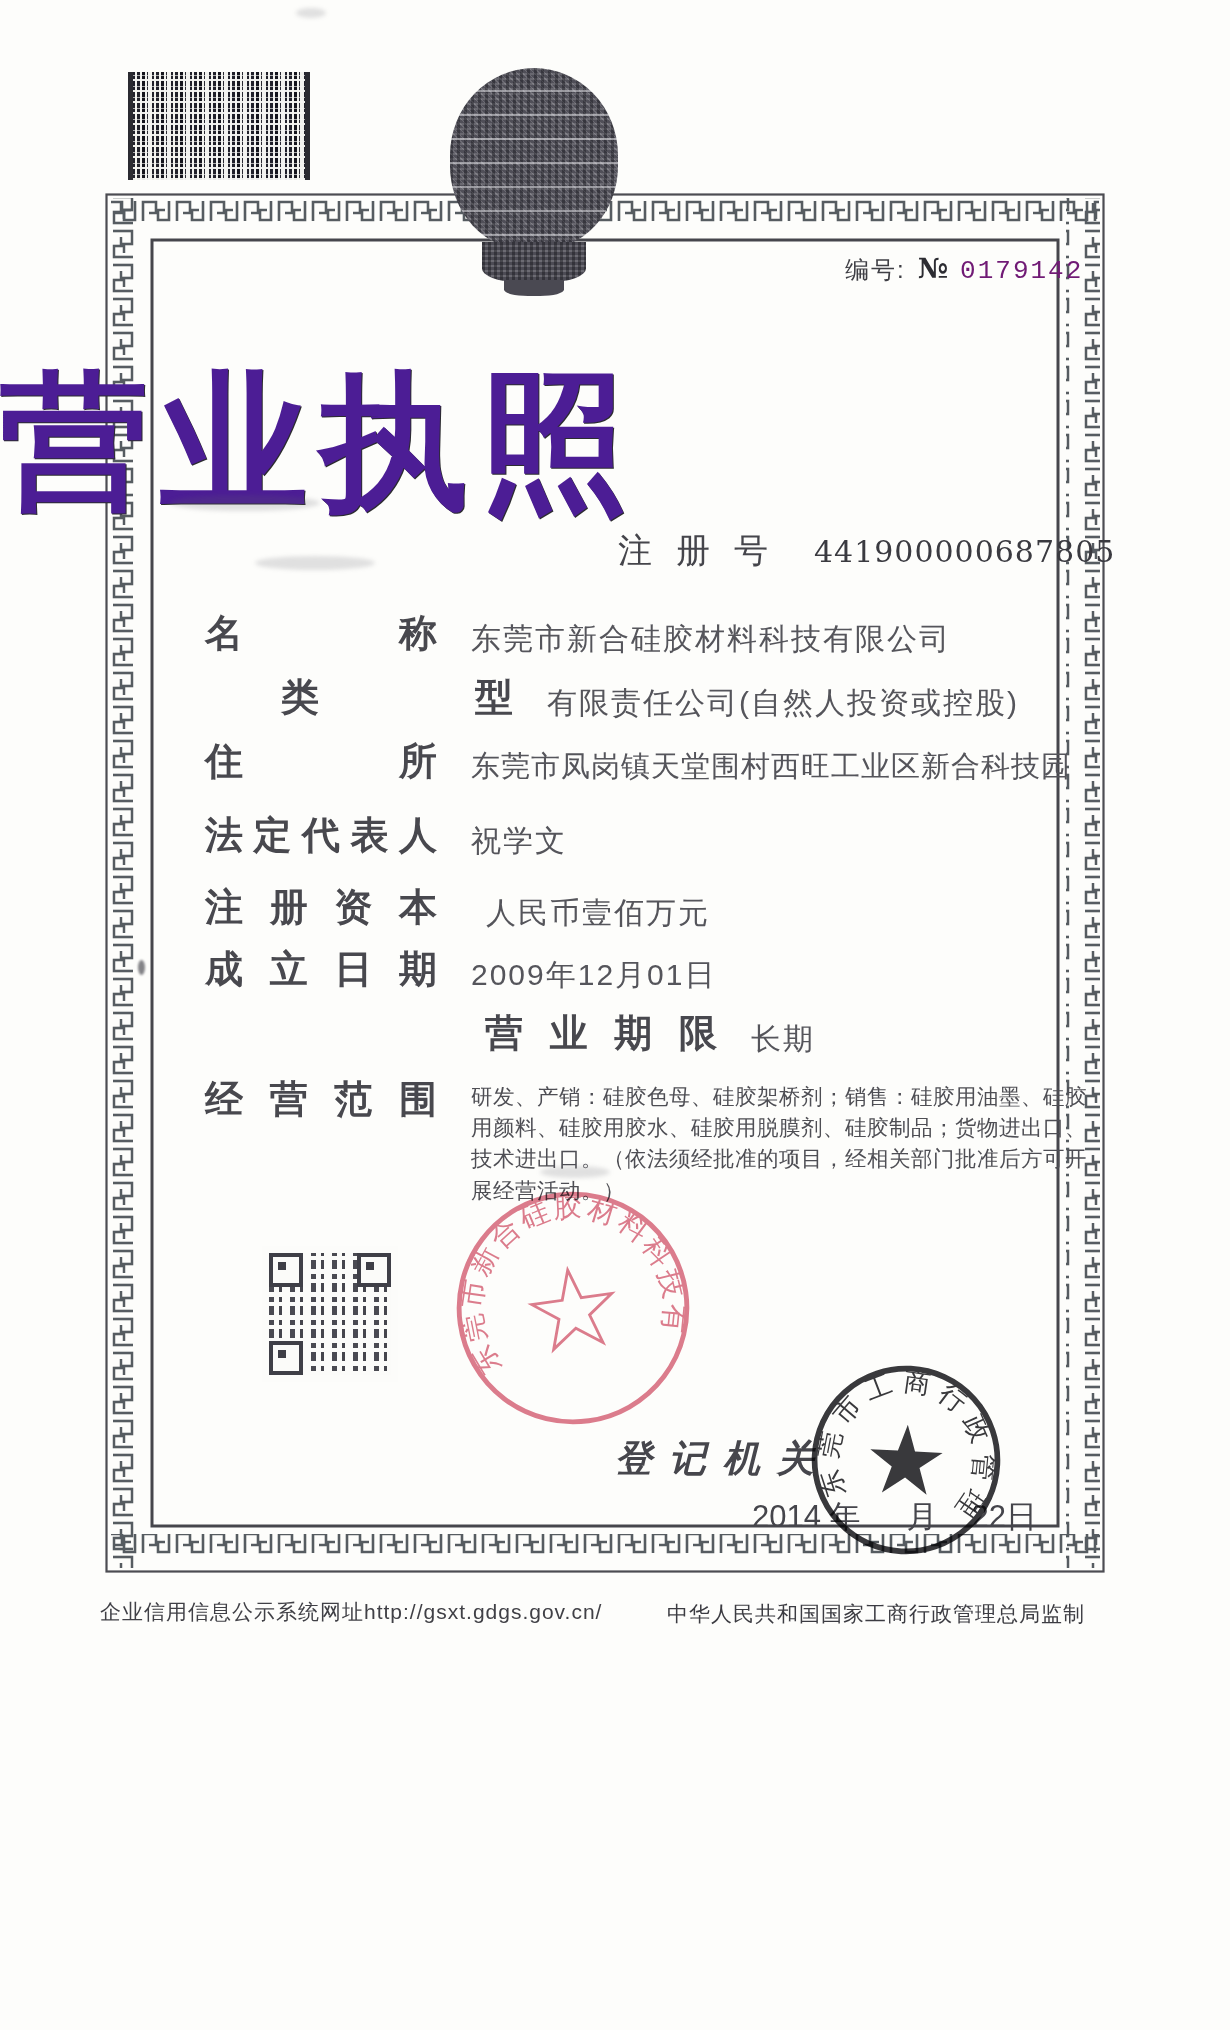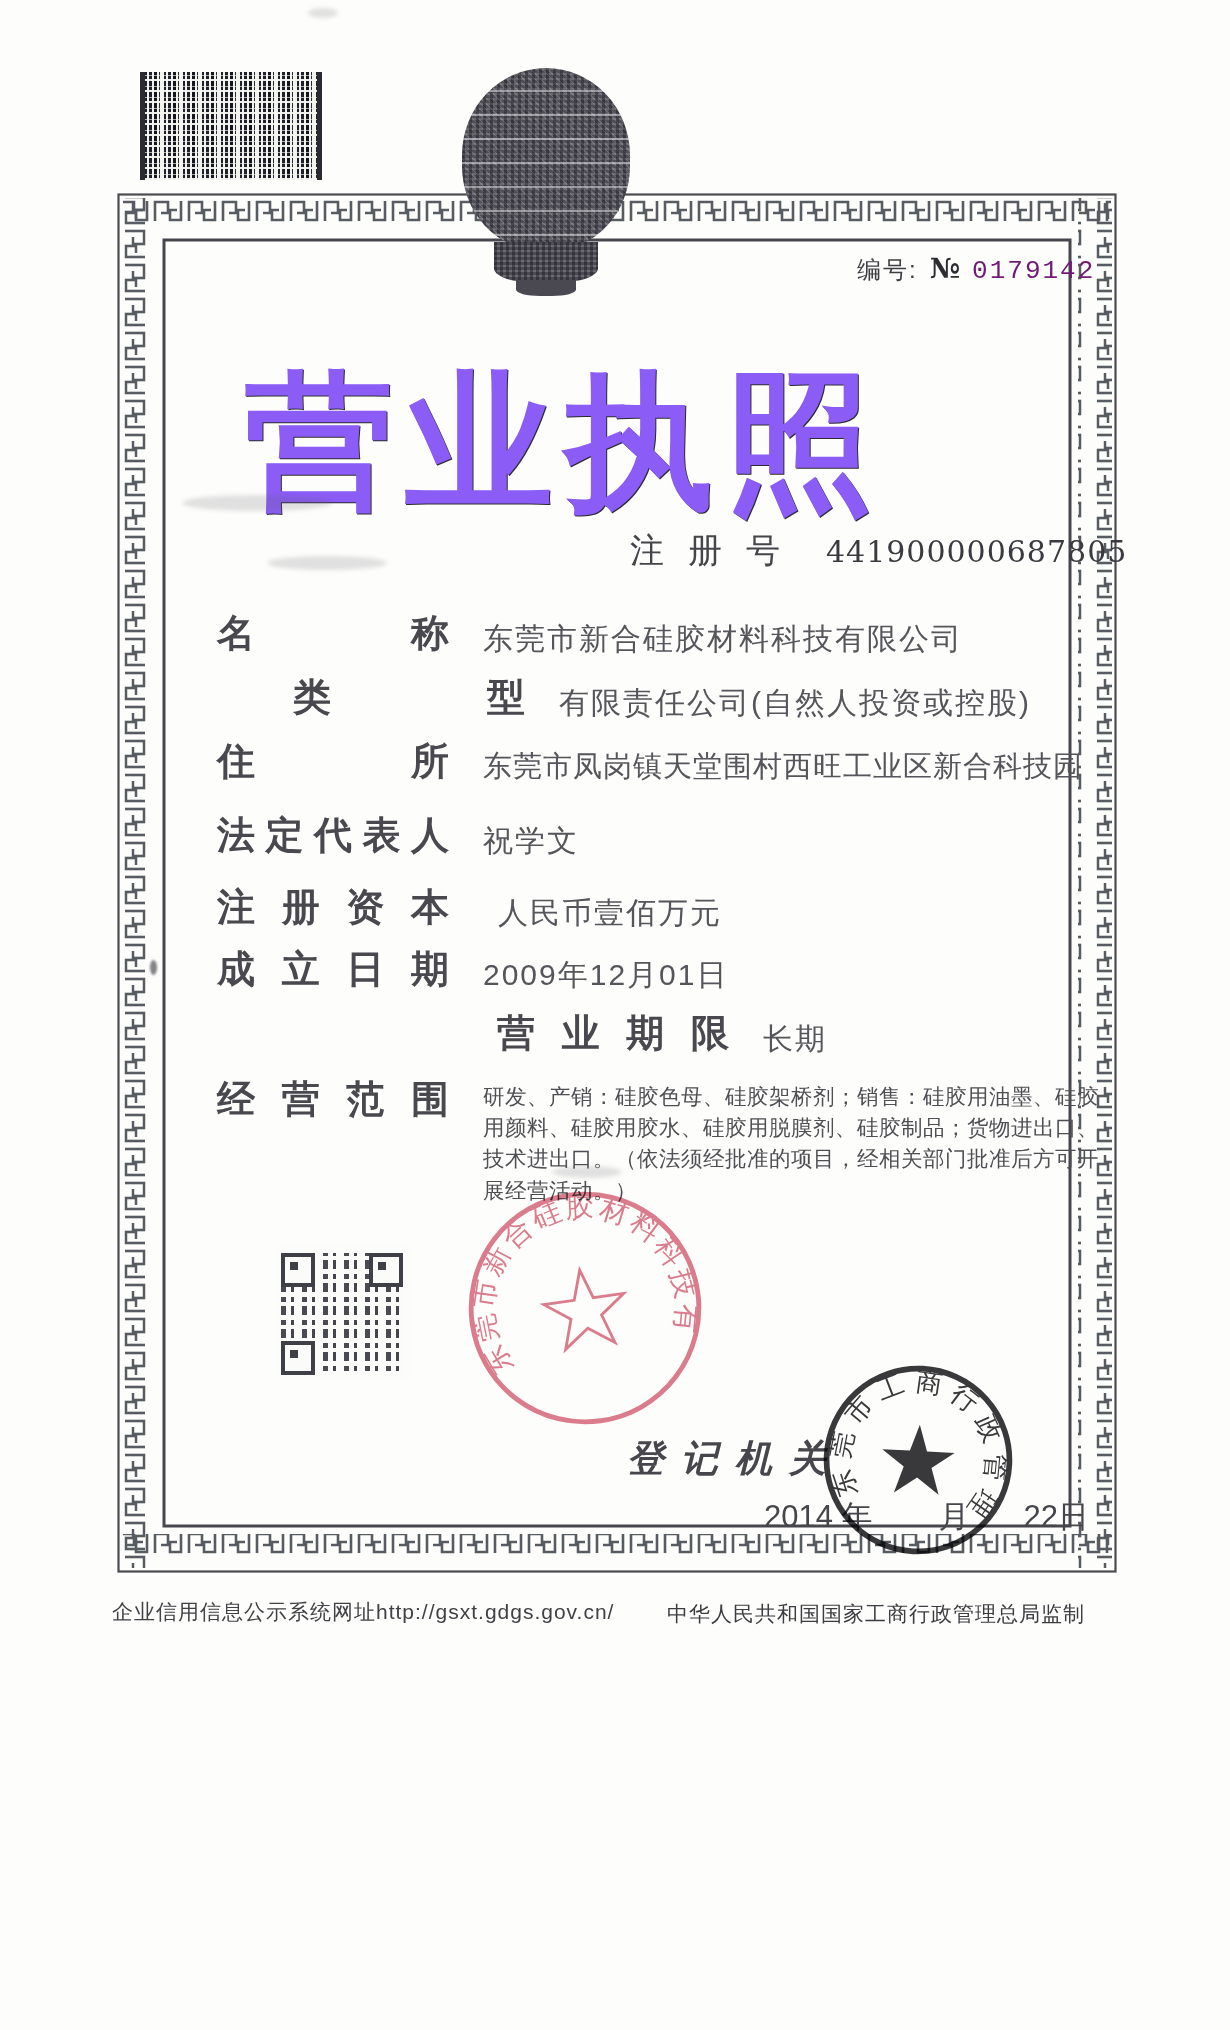--- a/index.html
+++ b/index.html
@@ -47,23 +47,23 @@
   }
 
   
   .serial{left:845px;top:252px;display:flex;align-items:baseline;gap:12px;}
   .serial .lbl{font-size:24px;letter-spacing:2px;color:#3e3e44;}
   .serial .nosym{font-family:"DejaVu Serif",serif;font-weight:bold;font-size:28px;color:#2c2c32;}
   .serial .num{font-family:"Liberation Mono",monospace;font-size:26px;letter-spacing:2px;color:#701a75;}
 
   
   .title{
-    left:0;top:344px;width:1106px;text-align:center;
+    left:0;top:344px;width:1106px;text-align:left;
     font-size:148px;font-weight:900;letter-spacing:12px;
-    color:#8b5cf6;text-shadow:1px 1px 0 #2c2c30;
+    color:#4c1d95;text-shadow:1px 1px 0 #2c2c30;
   }
 
   
   .regline{left:618px;top:528px;display:flex;align-items:baseline;}
   .regline .lbl{font-size:34px;letter-spacing:24px;color:#45454b;}
   .regline .val{font-family:"DejaVu Serif",serif;font-size:30px;letter-spacing:1px;color:#3a3a40;margin-left:22px;}
 
   
   .row{position:absolute;left:205px;width:890px;display:flex;}
   .flabel{
@@ -89,41 +89,41 @@
     background-image:
       repeating-linear-gradient(0deg, #fbfbf9 0 4px, transparent 4px 9px, #fbfbf9 9px 14px, transparent 14px 23px),
       repeating-linear-gradient(90deg, #4a4a52 0 5px, transparent 5px 10px, #45454d 10px 13px, transparent 13px 21px);
   }
   .finder{position:absolute;width:26px;height:26px;border:4px solid #3f3f47;background:#fbfbf9;}
   .finder::after{content:"";position:absolute;left:5px;top:5px;width:8px;height:8px;background:#3f3f47;}
   .finder.tl{left:7px;top:7px;} .finder.tr{right:7px;top:7px;} .finder.bl{left:7px;bottom:7px;}
 
   
   .registry{left:615px;top:1434px;font-size:37px;font-weight:600;letter-spacing:17px;color:#46464c;font-style:italic;}
-  .dateline{left:752px;top:1496px;font-size:31px;color:#45454b;display:flex;align-items:baseline;gap:20px;}
+  .dateline{left:752px;top:1496px;font-size:31px;color:#45454b;display:flex;align-items:baseline;}
   .dateline .y{margin-right:46px;}
   .dateline .m{margin-right:34px;}
 
   
   .seal-red{left:451px;top:1186px;width:244px;height:244px;opacity:.78;mix-blend-mode:multiply;transform:rotate(-8deg);}
   .seal-black{left:806px;top:1360px;width:200px;height:200px;opacity:.9;mix-blend-mode:multiply;transform:rotate(3deg);}
   .seal-red svg,.seal-black svg{width:100%;height:100%;}
 
   
   .footer-left{left:100px;top:1598px;font-size:21px;letter-spacing:1px;color:#404046;}
   .footer-right{right:145px;top:1600px;font-size:21px;letter-spacing:1px;color:#3c3c42;text-align:right;}
 
   
   .artifact{position:absolute;background:rgba(95,95,108,.18);filter:blur(2px);border-radius:50%;}
   .artifact.dark{background:rgba(50,50,58,.6);filter:blur(1px);}
 </style>
 </head>
 <body>
 
-<div class="abs" style="inset:0;margin-left:12px;">
+<div class="abs" style="inset:0;">
 
   <svg class="abs" style="left:105px;top:193px;" width="1000" height="1380" viewBox="0 0 1000 1380">
     <defs>
       <pattern id="gk" width="34" height="36" patternUnits="userSpaceOnUse">
         <path d="M4 28 V9 H17 V20 H10" fill="none" stroke="#565c61" stroke-width="2.6"></path>
         <path d="M30 8 V27 H19 V17 H26" fill="none" stroke="#565c61" stroke-width="2.6"></path>
       </pattern>
       <pattern id="gkv" width="34" height="36" patternUnits="userSpaceOnUse" patternTransform="rotate(90)">
         <path d="M4 28 V9 H17 V20 H10" fill="none" stroke="#565c61" stroke-width="2.6"></path>
         <path d="M30 8 V27 H19 V17 H26" fill="none" stroke="#565c61" stroke-width="2.6"></path>

